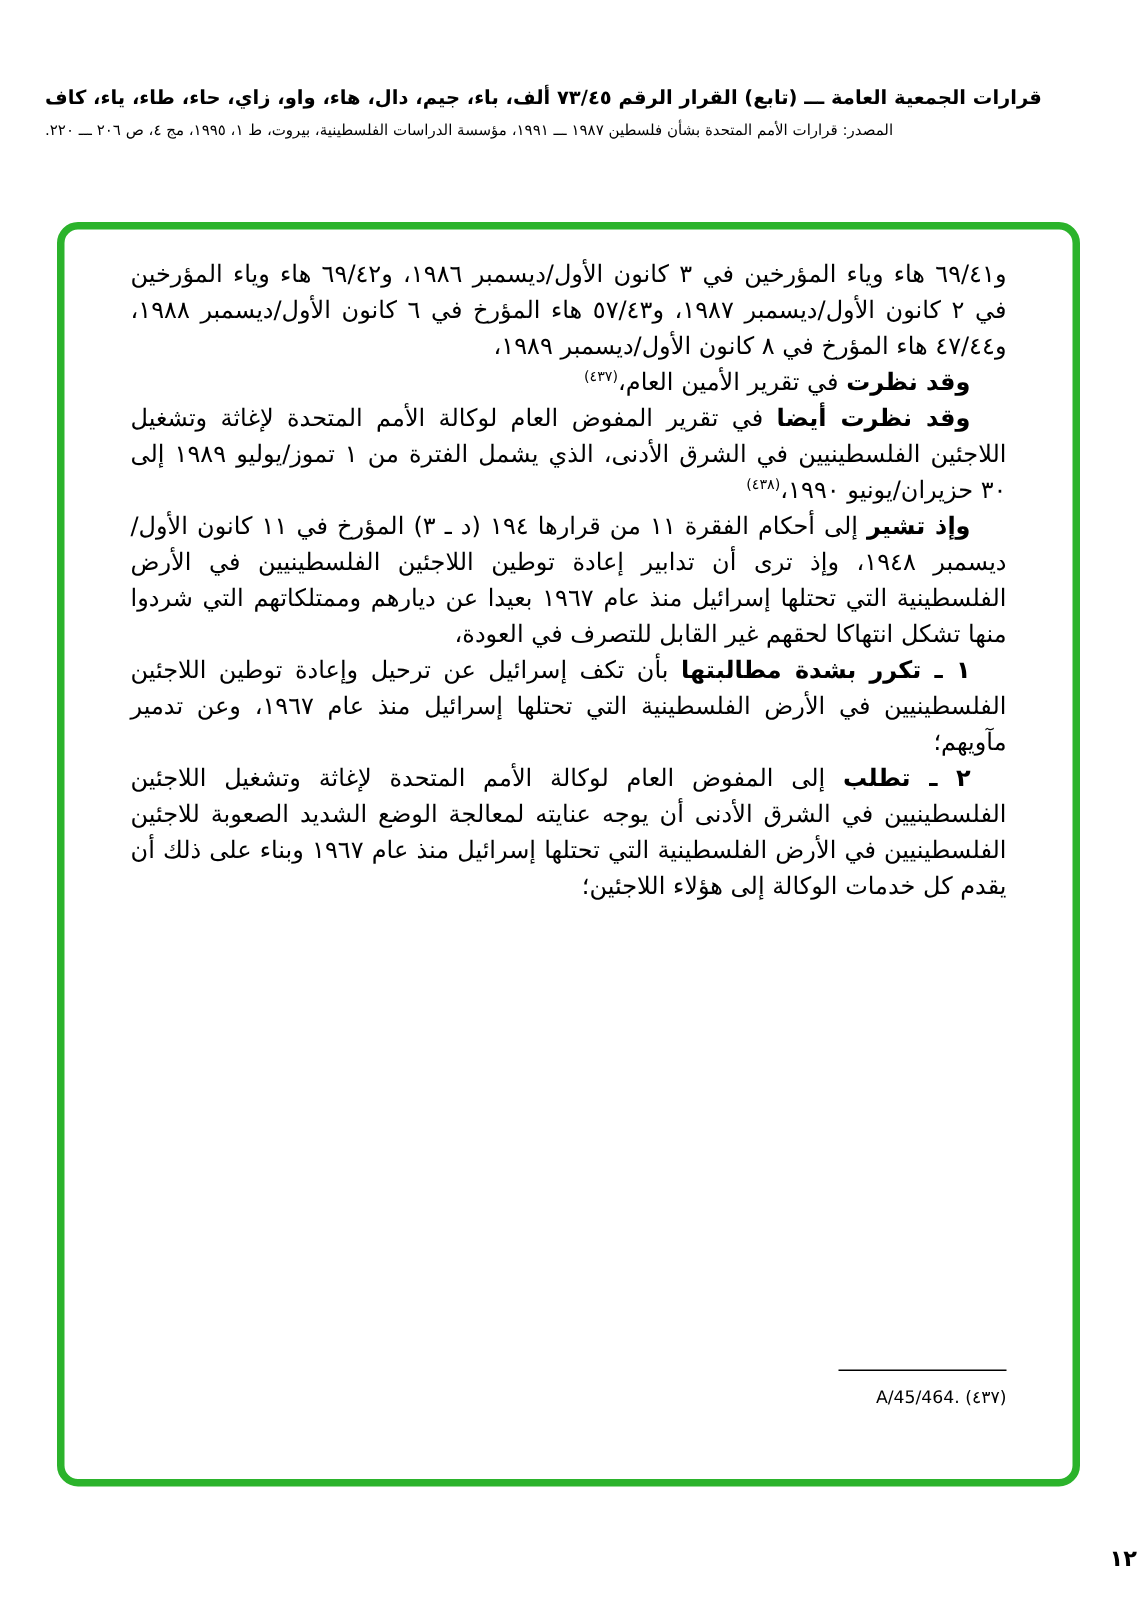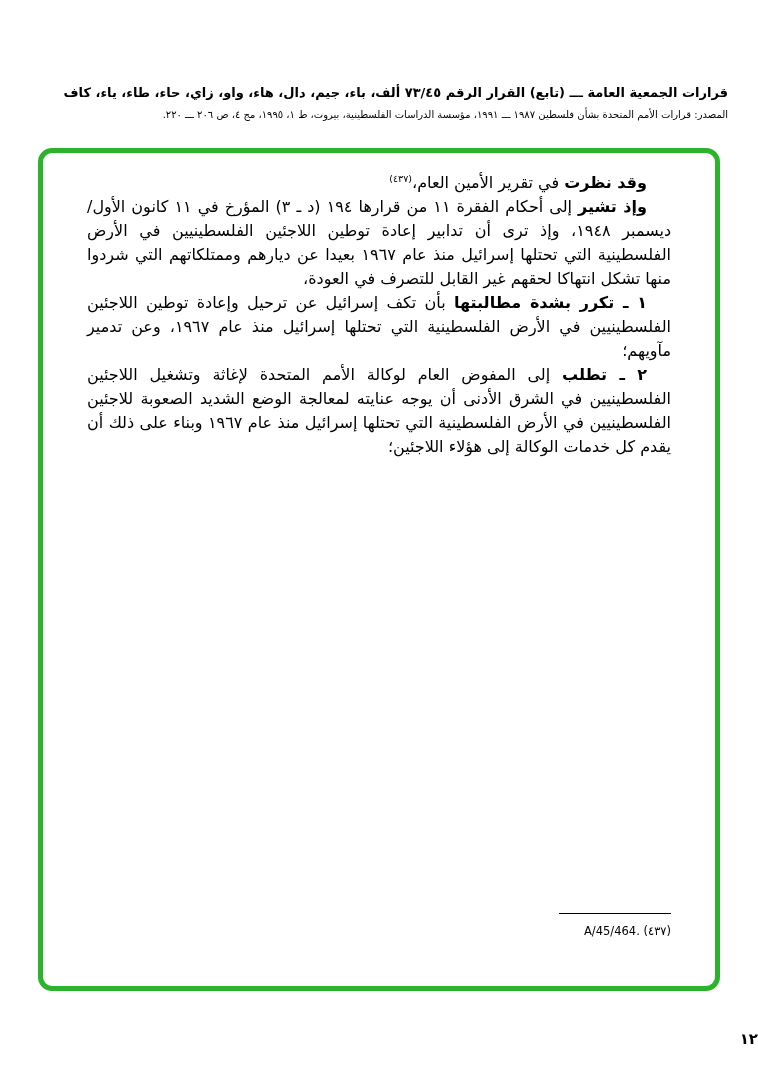--- a/index.html
+++ b/index.html
@@ -12,24 +12,24 @@
     width: 758px;
     height: 1078px;
     background: #ffffff;
     color: #000000;
     direction: rtl;
     font-family: "DejaVu Sans", sans-serif;
     overflow: hidden;
   }
   .header {
     position: absolute;
-    top: 85px;
+    top: 58px;
     left: 30px;
     right: 30px;
-    text-align: right;
+    text-align: left;
   }
   .doc-title {
     font-size: 13px;
     font-weight: bold;
     white-space: nowrap;
   }
   .doc-source {
     font-size: 10px;
     margin-top: 9px;
     white-space: nowrap;
@@ -100,23 +100,25 @@
 <div class="page">
 
   <div class="header">
     <div class="doc-title">قرارات الجمعية العامة ـــ (تابع) القرار الرقم ٧٣/٤٥ ألف، باء، جيم، دال، هاء، واو، زاي، حاء، طاء، ياء، كاف</div>
     <div class="doc-source">المصدر: قرارات الأمم المتحدة بشأن فلسطين ١٩٨٧ ـــ ١٩٩١، مؤسسة الدراسات الفلسطينية، بيروت، ط ١، ١٩٩٥، مج ٤، ص ٢٠٦ ـــ ٢٢٠.</div>
   </div>
 
   <div class="frame" style="border-color: rgb(43, 179, 43);">
     <div class="content">
 
+      <p class="para flush"><span class="lead"></span><span>و٦٩/٤١ هاء وياء المؤرخين في ٣ كانون الأول/ديسمبر ١٩٨٦، و٦٩/٤٢ هاء وياء المؤرخين في ٢ كانون الأول/ديسمبر ١٩٨٧، و٥٧/٤٣ هاء المؤرخ في ٦ كانون الأول/ديسمبر ١٩٨٨، و٤٧/٤٤ هاء المؤرخ في ٨ كانون الأول/ديسمبر ١٩٨٩،</span><sup class="fnref"></sup></p>
 
       <p class="para"><span class="lead">وقد نظرت</span><span> في تقرير الأمين العام،</span><sup class="fnref">(٤٣٧)</sup></p>
 
+      <p class="para"><span class="lead">وقد نظرت أيضا</span><span> في تقرير المفوض العام لوكالة الأمم المتحدة لإغاثة وتشغيل اللاجئين الفلسطينيين في الشرق الأدنى، الذي يشمل الفترة من ١ تموز/يوليو ١٩٨٩ إلى ٣٠ حزيران/يونيو ١٩٩٠،</span><sup class="fnref">(٤٣٨)</sup></p>
 
       <p class="para"><span class="lead">وإذ تشير</span><span> إلى أحكام الفقرة ١١ من قرارها ١٩٤ (د ـ ٣) المؤرخ في ١١ كانون الأول/ديسمبر ١٩٤٨، وإذ ترى أن تدابير إعادة توطين اللاجئين الفلسطينيين في الأرض الفلسطينية التي تحتلها إسرائيل منذ عام ١٩٦٧ بعيدا عن ديارهم وممتلكاتهم التي شردوا منها تشكل انتهاكا لحقهم غير القابل للتصرف في العودة،</span><sup class="fnref"></sup></p>
 
 
       <p class="para"><span class="lead">١ ـ تكرر بشدة مطالبتها</span><span> بأن تكف إسرائيل عن ترحيل وإعادة توطين اللاجئين الفلسطينيين في الأرض الفلسطينية التي تحتلها إسرائيل منذ عام ١٩٦٧، وعن تدمير مآويهم؛</span><sup class="fnref"></sup></p>
 
       <p class="para"><span class="lead">٢ ـ تطلب</span><span> إلى المفوض العام لوكالة الأمم المتحدة لإغاثة وتشغيل اللاجئين الفلسطينيين في الشرق الأدنى أن يوجه عنايته لمعالجة الوضع الشديد الصعوبة للاجئين الفلسطينيين في الأرض الفلسطينية التي تحتلها إسرائيل منذ عام ١٩٦٧ وبناء على ذلك أن يقدم كل خدمات الوكالة إلى هؤلاء اللاجئين؛</span><sup class="fnref"></sup></p>
 
 
     </div>

